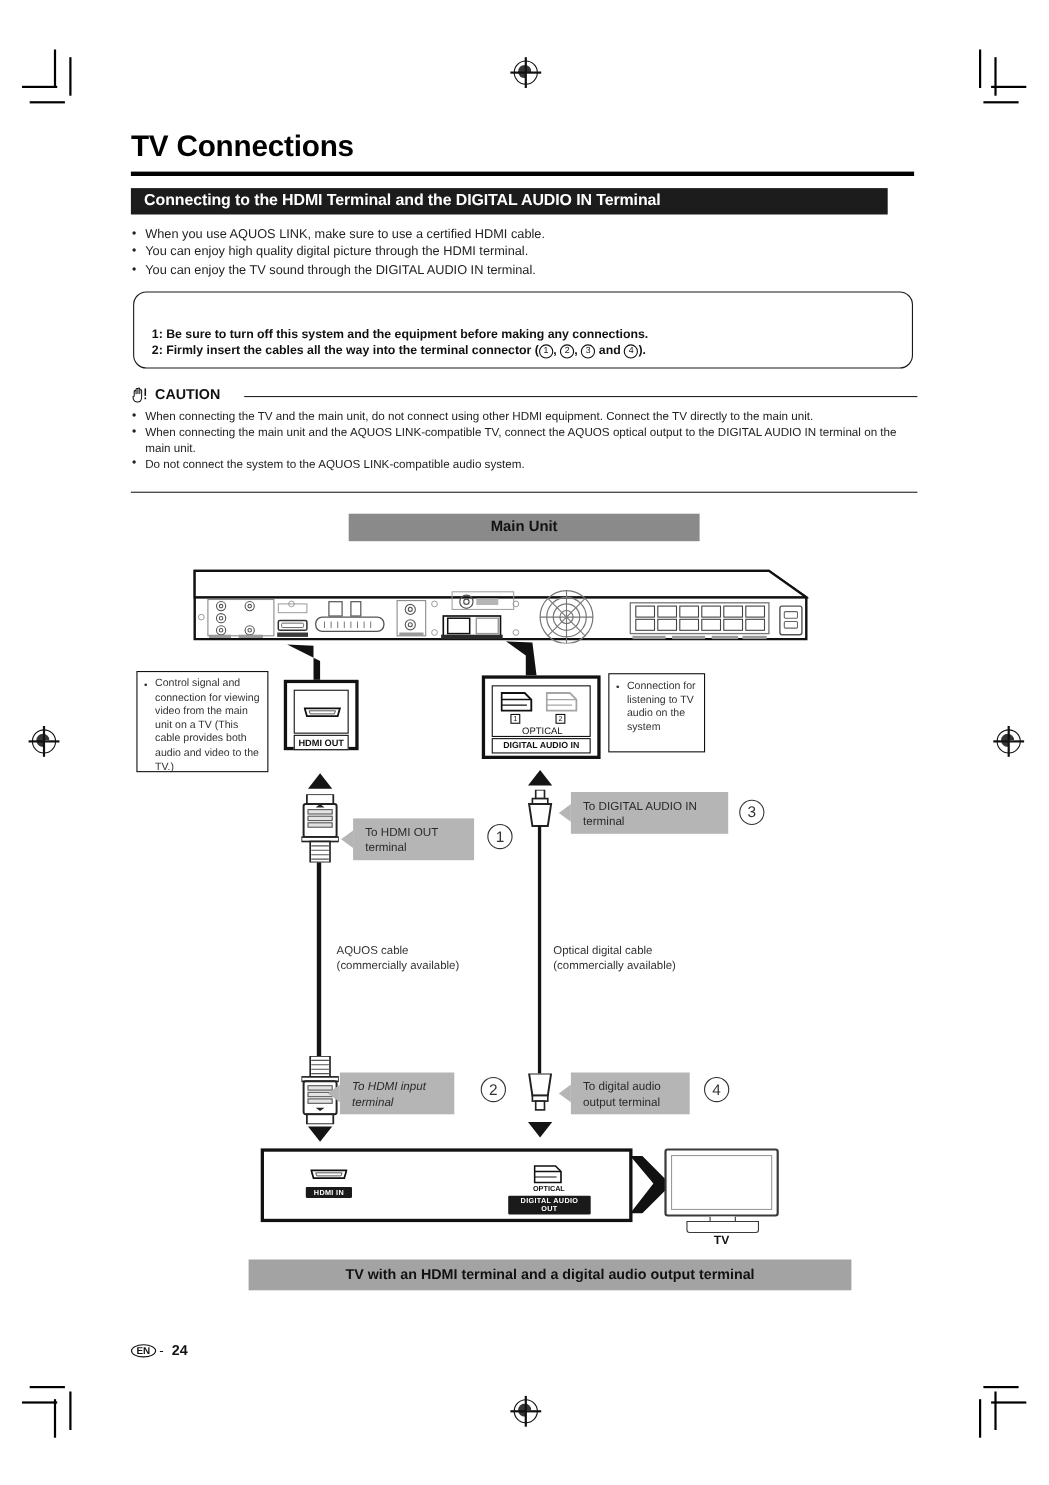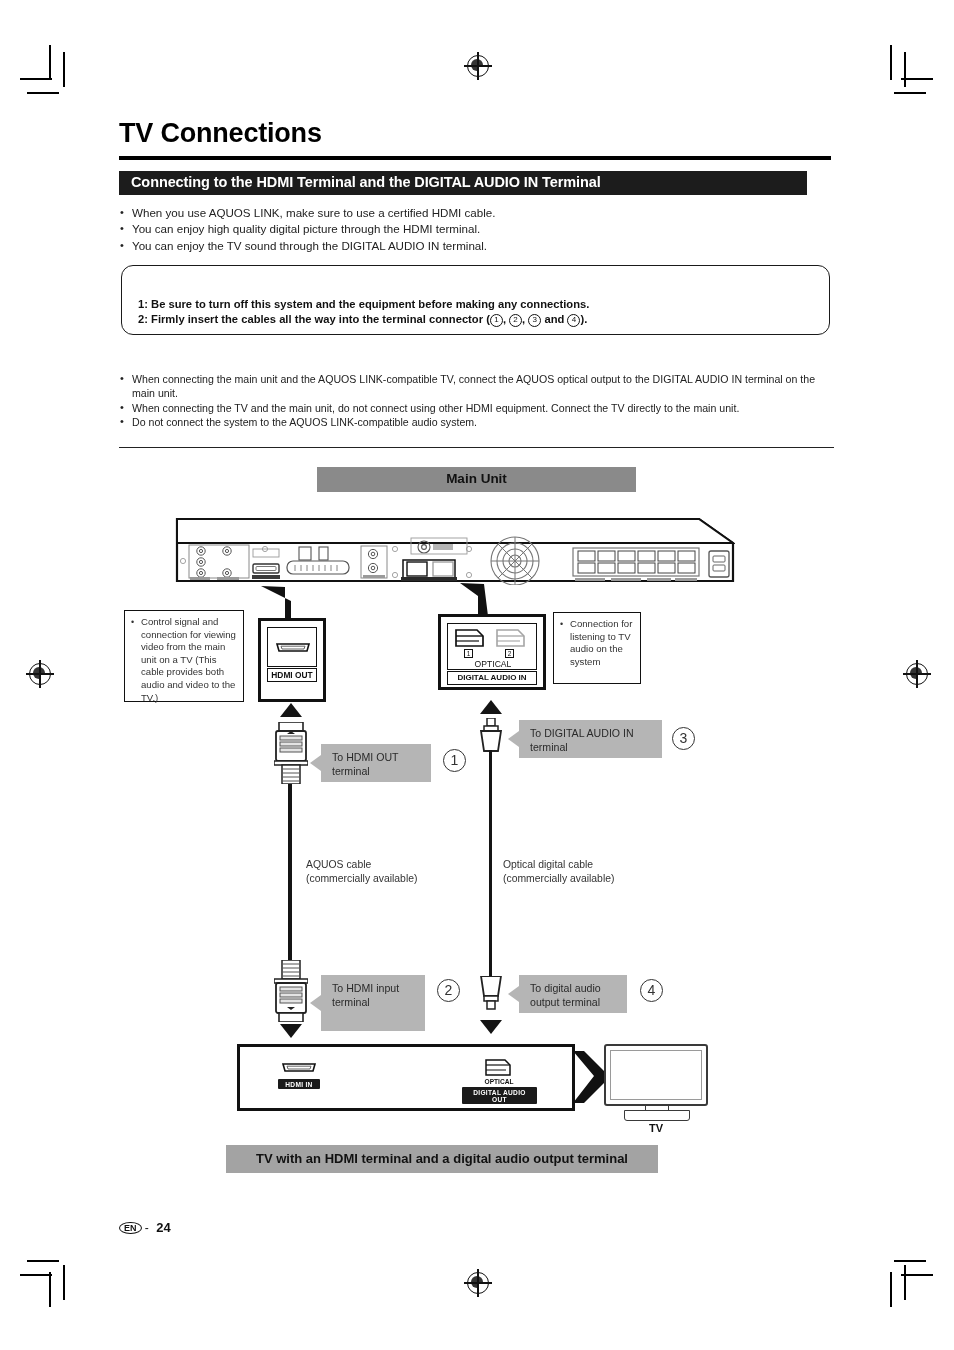--- a/index.html
+++ b/index.html
@@ -104,21 +104,21 @@
     position:absolute;border:1.4px solid #111;background:#fff;box-sizing:border-box;
   }
   .desc-box .inner{padding:5px 5px 5px 16px;font-size:9.6px;line-height:12.6px;color:#333;}
   .desc-box .dot{position:absolute;left:6px;top:6px;font-size:9px;color:#333;}
 
   #desc-left{left:124px;top:610px;width:120px;height:92px;}
   #desc-right{left:553px;top:612px;width:88px;height:72px;}
 
   
   .term-callout{position:absolute;border:3px solid #111;background:#fff;box-sizing:border-box;}
-  #co-hdmi{left:258px;top:618px;width:68px;height:84px;}
+  #co-hdmi{left:258px;top:618px;width:68px;height:64px;}
   #co-optical{left:438px;top:614px;width:108px;height:76px;}
 
   .term-inner{position:absolute;border:1.4px solid #111;box-sizing:border-box;background:#fff;}
   .port-label{
     position:absolute;text-align:center;font-size:8.4px;font-weight:bold;color:#111;
     border:1.2px solid #111;background:#fff;box-sizing:border-box;
   }
   .tiny-label{position:absolute;font-size:8px;text-align:center;color:#111;}
   .sqnum{
     position:absolute;width:9px;height:9px;border:1px solid #111;font-size:6.5px;
@@ -171,21 +171,21 @@
     position:absolute;left:604px;top:1044px;width:104px;height:62px;
     border:2px solid #3a3a3a;border-radius:3px;box-sizing:border-box;background:#fff;
   }
   .tv-screen{position:absolute;left:4px;top:4px;right:4px;bottom:4px;border:1px solid #9a9a9a;}
   .tv-stand-neck{position:absolute;left:645px;top:1106px;width:22px;height:5px;background:#fff;border:1.5px solid #3a3a3a;border-top:none;}
   .tv-stand-base{position:absolute;left:624px;top:1110px;width:64px;height:9px;background:#fff;border:1.5px solid #3a3a3a;border-radius:0 0 3px 3px;}
   .tv-caption{position:absolute;left:604px;top:1122px;width:104px;text-align:center;font-size:11px;font-weight:bold;color:#111;}
 
   
   .bottom-banner{
-    position:absolute;left:226px;top:1145px;width:432px;height:28px;background:#a3a3a3;
+    position:absolute;left:226px;top:1145px;width:548px;height:28px;background:#a3a3a3;
   }
   .bottom-banner span{
     position:absolute;width:100%;top:6px;text-align:center;font-size:13px;font-weight:bold;color:#111;
   }
 
   
   .footer{position:absolute;left:119px;top:1220px;font-size:12px;color:#111;}
   .en-badge{
     display:inline-block;border:1.3px solid #111;border-radius:50%;
     padding:0px 4px;font-size:9px;font-weight:bold;vertical-align:1px;
@@ -245,24 +245,33 @@
 
   <div class="steps-box">
     <div class="steps-body">
       <div class="step-line">1: Be sure to turn off this system and the equipment before making any connections.</div>
       <div class="step-line">
         <span>2: Firmly insert the cables all the way into the terminal connector (</span><span class="cnum">1</span><span>,&nbsp;</span><span class="cnum">2</span><span>,&nbsp;</span><span class="cnum">3</span><span> and </span><span class="cnum">4</span><span>).</span>
       </div>
     </div>
   </div>
 
+  <div class="caution-row">
+    <svg class="hand-icon" viewBox="0 0 16 16">
+      <path d="M3.2 8.6V4.2c0-.5.4-.9.9-.9s.9.4.9.9v2.6V2.1c0-.5.4-.9.9-.9s.9.4.9.9v4.6V1.7c0-.5.4-.9.9-.9s.9.4.9.9v5V3.3c0-.5.4-.9.9-.9s.9.4.9.9v6.1c0 3-1.6 5-4.2 5-2 0-3.1-.9-3.8-2.6L2.1 10c-.2-.5 0-1 .5-1.2.2-.1.4-.1.6-.2z" fill="none" stroke="#111" stroke-width="1"></path>
+      <rect x="13.2" y="1.2" width="1.5" height="7.2" fill="#111"></rect>
+      <rect x="13.2" y="9.9" width="1.5" height="1.8" fill="#111"></rect>
+    </svg>
+    <div class="caution-label">CAUTION</div>
+    <div class="caution-rule"></div>
+  </div>
 
   <div class="caution-list">
+    <div class="bl">When connecting the TV and the main unit, do not connect using other HDMI equipment. Connect the TV directly to the main unit.</div>
     <div class="bl">When connecting the main unit and the AQUOS LINK-compatible TV, connect the AQUOS optical output to the DIGITAL AUDIO IN terminal on the main unit.</div>
-    <div class="bl">When connecting the TV and the main unit, do not connect using other HDMI equipment. Connect the TV directly to the main unit.</div>
     <div class="bl">Do not connect the system to the AQUOS LINK-compatible audio system.</div>
   </div>
   <div class="caution-underline"></div>
 
   <div class="mainunit-banner">
     <span>Main Unit</span>
   </div>
 
   <div class="rear-wrap">
     <svg width="560" height="80" viewBox="0 0 560 80">
@@ -482,21 +491,21 @@
     <rect x="0" y="19" width="34" height="4" fill="#fff" stroke="#222" stroke-width="1.5"></rect>
     <rect x="2" y="23" width="30" height="30" rx="2" fill="#fff" stroke="#222" stroke-width="1.8"></rect>
     <rect x="6" y="27" width="22" height="4" fill="#e4e4e4" stroke="#555" stroke-width="1"></rect>
     <rect x="6" y="33" width="22" height="4" fill="#e4e4e4" stroke="#555" stroke-width="1"></rect>
     <rect x="6" y="39" width="22" height="4" fill="#e4e4e4" stroke="#555" stroke-width="1"></rect>
     <path d="M13,47 L17,50 L21,47 Z" fill="#222"></path>
     <rect x="5" y="53" width="24" height="9" fill="#fff" stroke="#222" stroke-width="1.6"></rect>
   </svg>
   <div class="arrow-down" style="left:280px;top:1024px;"></div>
 
-  <div class="glabel" style="left:321px;top:975px;width:104px;height:56px;">
+  <div class="glabel" style="left:309px;top:975px;width:104px;height:38px;font-style:italic;">
     <span class="notch"></span>
     <span>To HDMI input terminal</span>
   </div>
   <div class="stepnum" style="left:437px;top:979px;">2</div>
 
   <svg class="abs" style="left:478px;top:976px;width:26px;height:44px;">
     <path d="M3,0 L23,0 L20,20 L6,20 Z" fill="#fff" stroke="#222" stroke-width="1.8"></path>
     <rect x="6" y="20" width="14" height="5" fill="#fff" stroke="#222" stroke-width="1.5"></rect>
     <rect x="9" y="25" width="8" height="8" fill="#fff" stroke="#222" stroke-width="1.5"></rect>
   </svg>

